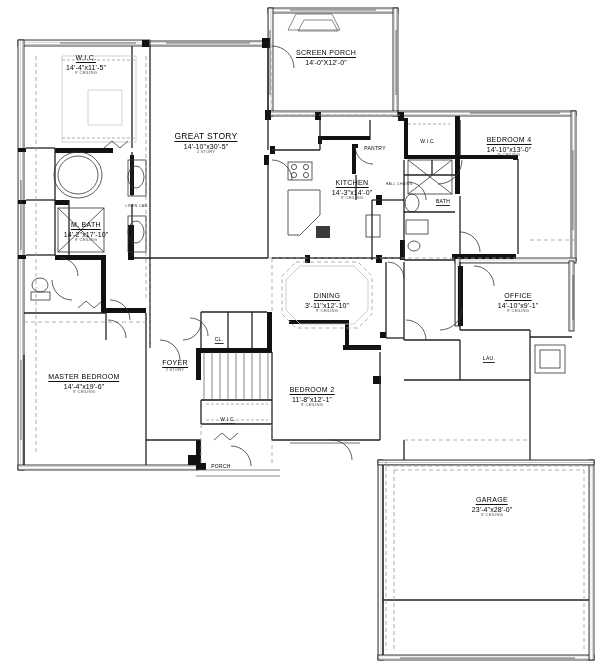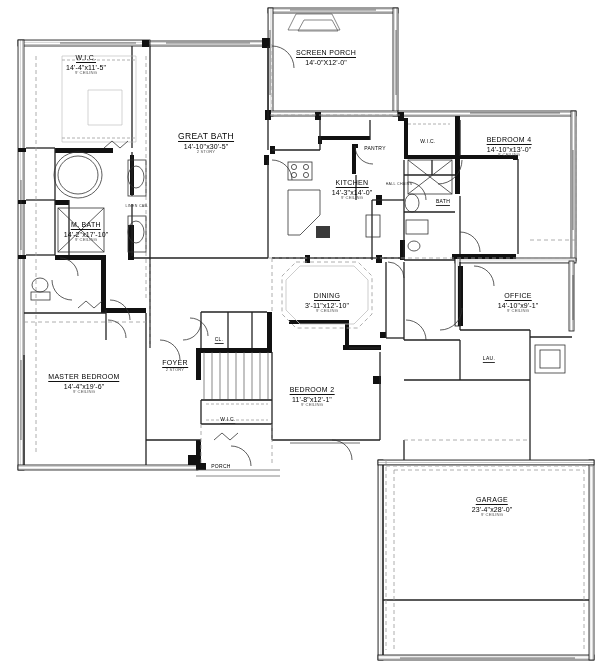--- a/index.html
+++ b/index.html
@@ -347,21 +347,21 @@
   </g>
 </svg>
 
 <div class="lbl small" style="left:86px;top:47px;">
   <span class="rname">W.I.C.</span>
   <span class="rdim">14'-4"x11'-5"</span>
   <span class="rceil">9' CEILING</span>
 </div>
 
 <div class="lbl" style="left:206px;top:126px;">
-  <span class="rname">GREAT BATH</span>
+  <span class="rname">GREAT STORY</span>
   <span class="rdim">14'-10"x30'-5"</span>
   <span class="rceil">2 STORY</span>
 </div>
 
 <div class="lbl small" style="left:326px;top:42px;">
   <span class="rname">SCREEN PORCH</span>
   <span class="rdim">14'-0"X12'-0"</span>
   <span class="rceil"></span>
 </div>
 

